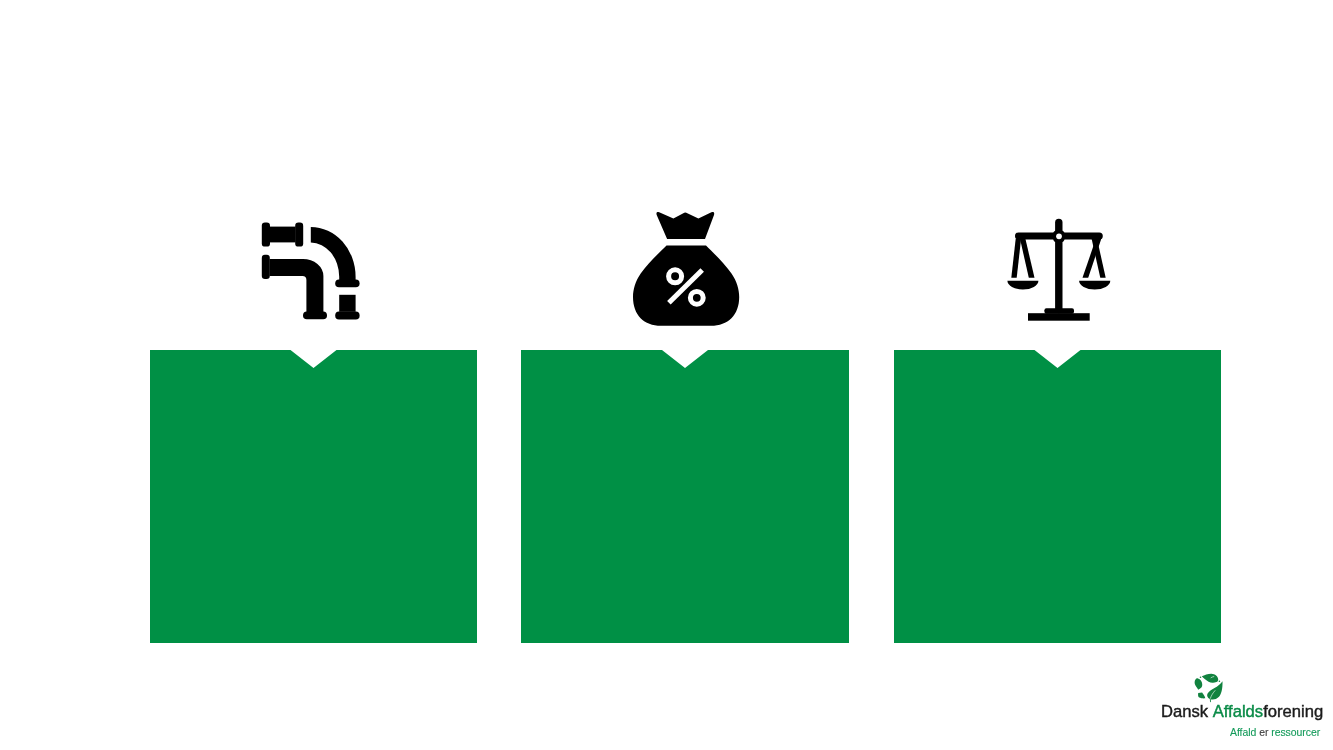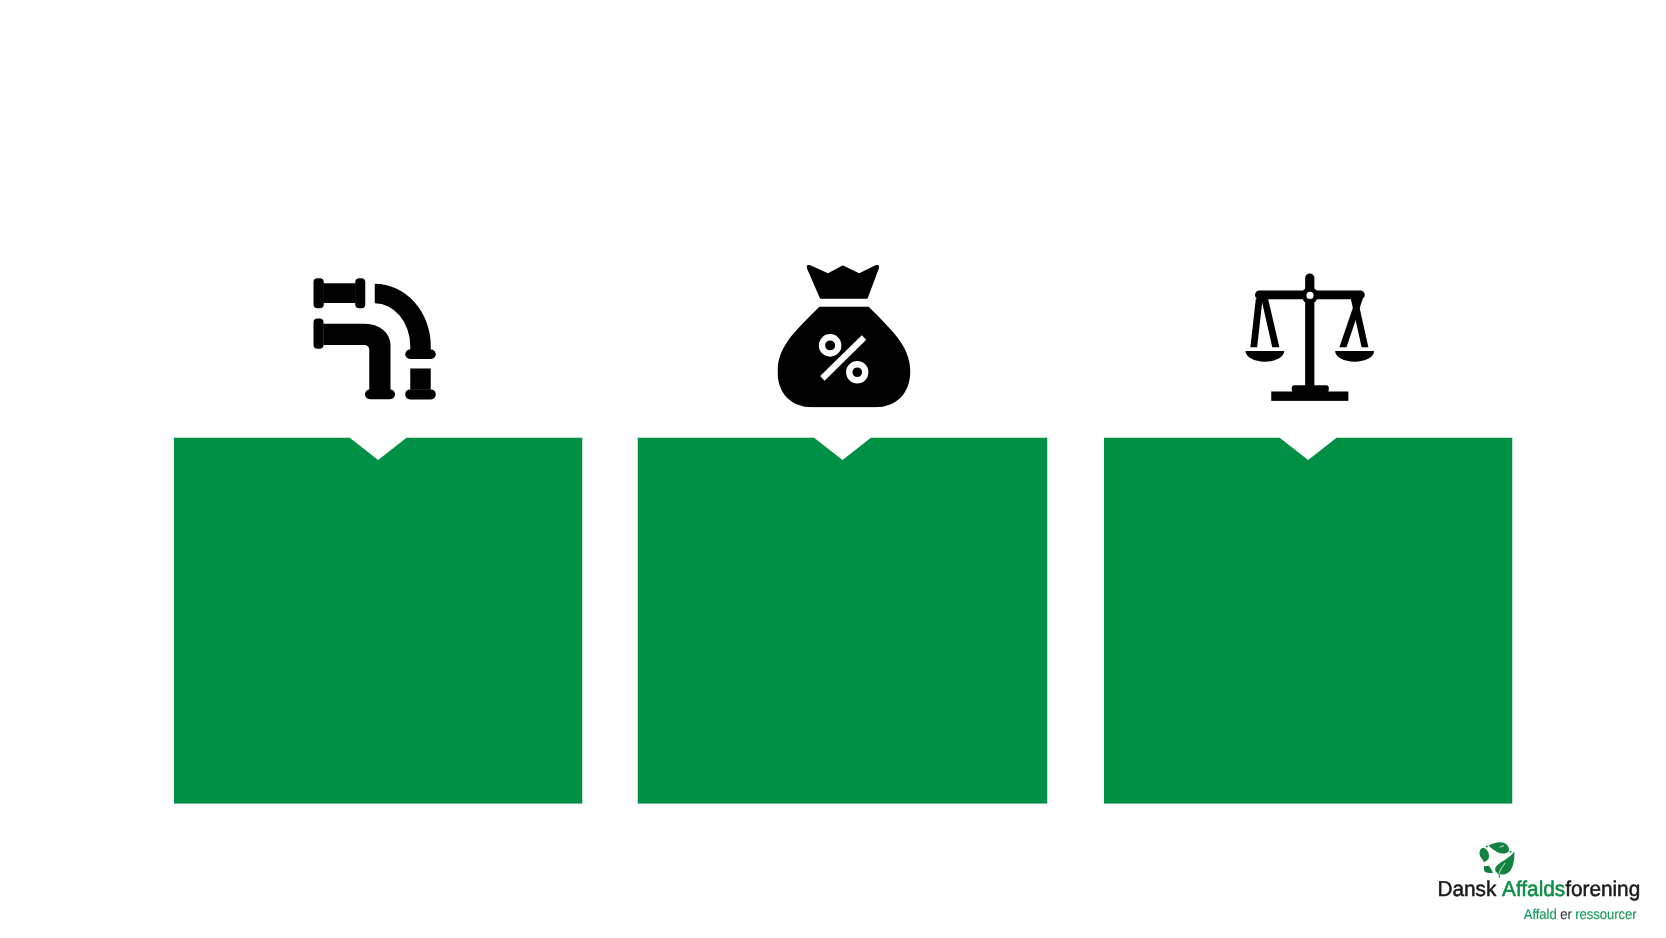--- a/index.html
+++ b/index.html
@@ -11,21 +11,21 @@
   body {
     width: 1333px;
     height: 750px;
     position: relative;
     overflow: hidden;
     font-family: "Liberation Sans", sans-serif;
     -webkit-font-smoothing: antialiased;
   }
   .slide {
     position: absolute;
-    left: 1px; top: 0;
+    left: 12px; top: 0;
     width: 1112px;
     height: 750px;
     background: #ffffff;
   }
   .panel { position: absolute; }
   .panel-shape { display: block; }
   .panel-icon { position: absolute; }
   .panel-icon svg { display: block; }
   .logo { position: absolute; }
   .logo-mark { position: absolute; }

